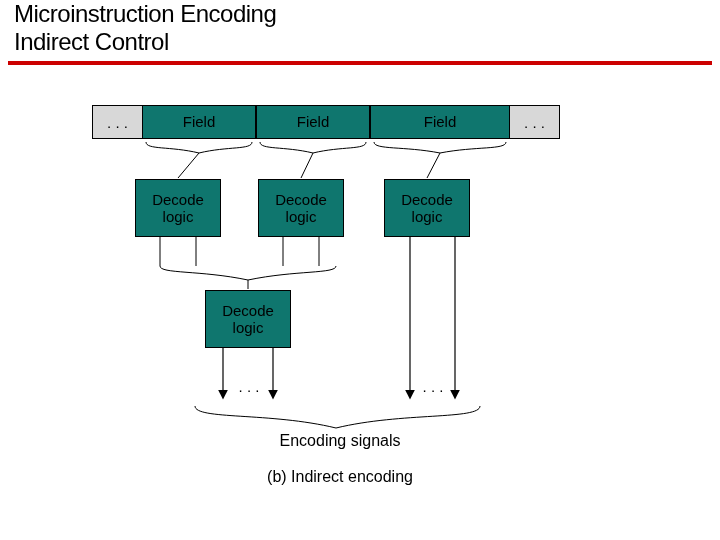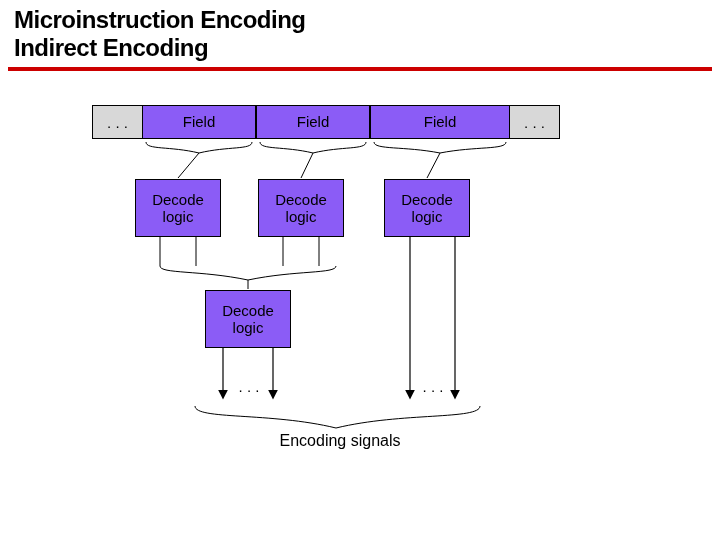--- a/index.html
+++ b/index.html
@@ -5,44 +5,44 @@
   * { box-sizing: border-box; margin: 0; padding: 0; }
   body {
     width: 720px;
     height: 540px;
     background: #fff;
     font-family: Arial, Helvetica, sans-serif;
     position: relative;
     overflow: hidden;
   }
   .title {
-    padding: 6px 10px 4px 14px;
+    padding: 0 10px 4px 14px;
     font-size: 24px;
-    font-weight: 700;
+    font-weight: 400;
     font-family: "Arial Black", Arial, sans-serif;
     letter-spacing: -0.5px;
     line-height: 1.15;
     color: #000;
   }
   .rule {
     height: 4px;
     background: #c00;
     margin: 2px 8px 0 8px;
   }
   .diagram {
     position: absolute;
     left: 0;
     top: 90px;
     width: 720px;
     height: 430px;
   }
   .box {
     position: absolute;
     border: 1px solid #000;
-    background: #8b5cf6;
+    background: #0f766e;
     display: flex;
     align-items: center;
     justify-content: center;
     text-align: center;
     font-size: 15px;
     line-height: 1.15;
     color: #000;
   }
   .fieldbox { height: 34px; top: 15px; }
   .ellcell {
@@ -70,21 +70,21 @@
     color: #000;
     text-align: center;
   }
   .ell { font-size: 15px; }
 </style>
 </head>
 <body>
 
 <div class="title">
   <span>Microinstruction Encoding</span><br>
-  <span>Indirect Encoding</span>
+  <span>Indirect Control</span>
 </div>
 <div class="rule"></div>
 
 <div class="diagram">
 
   <div class="ellcell" style="left:92px;width:50px;border-left:1px solid #000">
     <span>. . .</span>
   </div>
   <div class="box fieldbox" style="left:142px;width:114px">
     <span>Field</span>
@@ -149,14 +149,17 @@
     <path d="M195,316 C195,330 270,322 336,338 C402,322 480,330 480,316" fill="none" stroke="#000" stroke-width="1"></path>
   </svg>
 
   <div class="lbl ell" style="left:234px;top:288px;width:30px"><span>. . .</span></div>
   <div class="lbl ell" style="left:418px;top:288px;width:30px"><span>. . .</span></div>
 
   <div class="lbl" style="left:250px;top:342px;width:180px">
     <span>Encoding signals</span>
   </div>
 
+  <div class="lbl" style="left:240px;top:378px;width:200px">
+    <span>(b) Indirect encoding</span>
+  </div>
 
 </div>
 
 </body></html>

